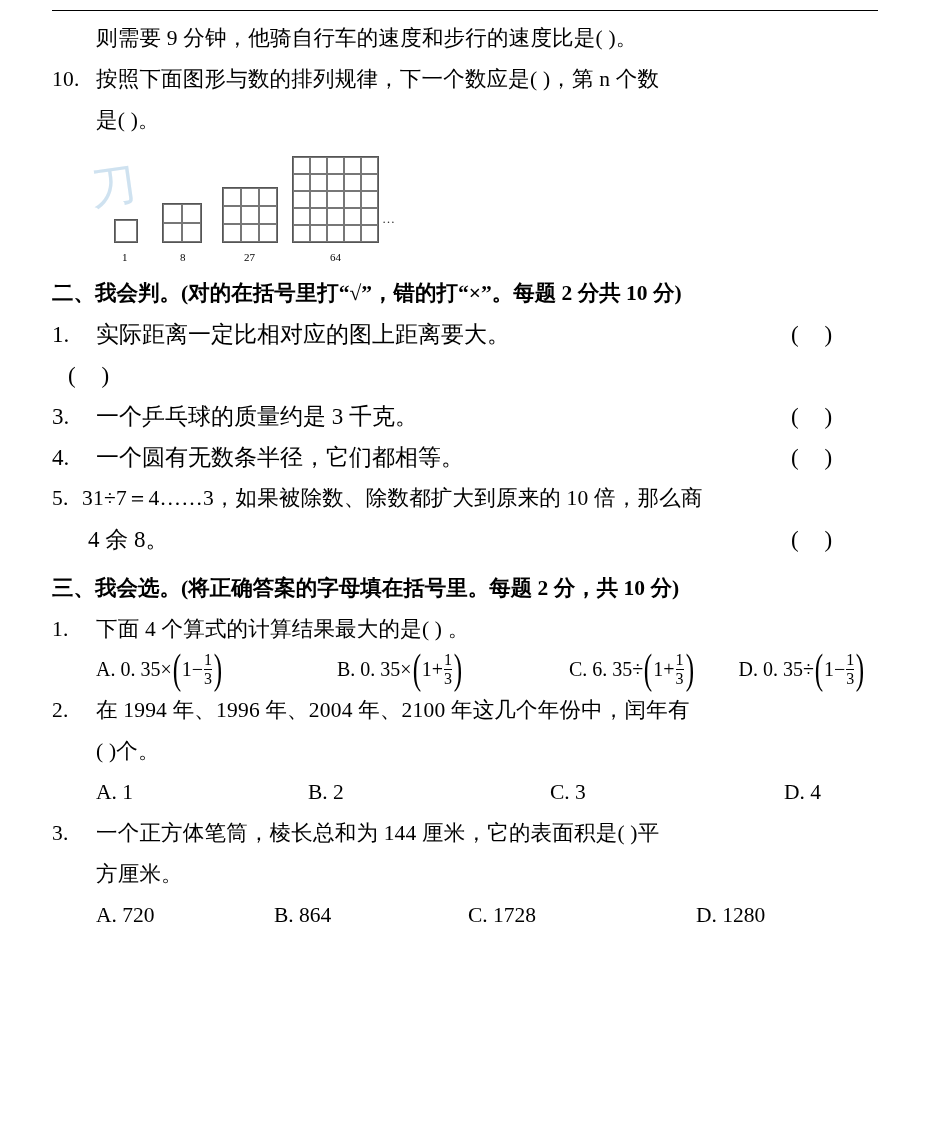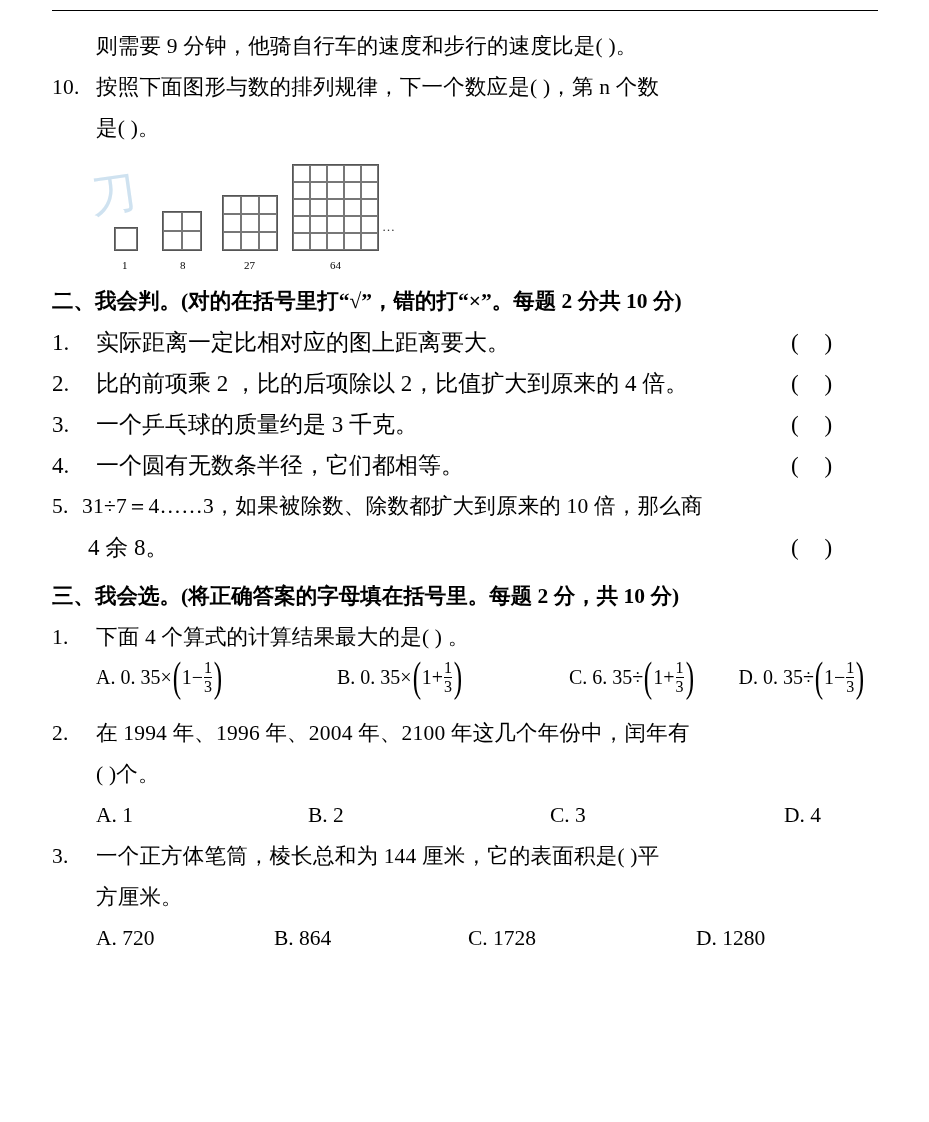--- a/index.html
+++ b/index.html
@@ -13,21 +13,21 @@
     font-family: "Liberation Serif", "DejaVu Serif", serif;
     color: #000000;
     position: relative;
     overflow: hidden;
   }
   .page {
     width: 929px;
     height: 1122px;
     position: relative;
     box-sizing: border-box;
-    padding: 8px 52px;
+    padding: 0 52px;
   }
   .toprule {
     position: absolute;
     top: 10px;
     left: 52px;
     width: 826px;
     height: 1px;
     background: #000;
   }
   .line {
@@ -120,21 +120,21 @@
     user-select: none;
   }
 
   
   .choices-frac {
     display: flex;
     align-items: flex-start;
     font-size: 20px;
     padding-left: 44px;
     margin-top: 2px;
-    margin-bottom: 17px;
+    margin-bottom: 2px;
     gap: 44px;
   }
   .choice-item {
     display: flex;
     align-items: center;
     white-space: nowrap;
   }
   .choice-item .lead {
     font-size: 20px;
   }
@@ -272,21 +272,20 @@
   </div>
 
   <div class="section-title">二、我会判。(对的在括号里打“√”，错的打“×”。每题 2 分共 10 分)</div>
 
   <div class="row">
     <div class="qtext"><span class="indent-num">1.</span><span>实际距离一定比相对应的图上距离要大。</span></div>
     <div class="paren">(      )</div>
   </div>
 
   <div class="row">
-    <div class="qtext"><span class="indent-num">2.</span><span>比的前项乘 2 ，比的后项除以 2，比值扩大到原来的 4 倍。</span></div>
     <div class="paren">(      )</div>
   </div>
 
   <div class="row">
     <div class="qtext"><span class="indent-num">3.</span><span>一个乒乓球的质量约是 3 千克。</span></div>
     <div class="paren">(      )</div>
   </div>
 
   <div class="row">
     <div class="qtext"><span class="indent-num">4.</span><span>一个圆有无数条半径，它们都相等。</span></div>

